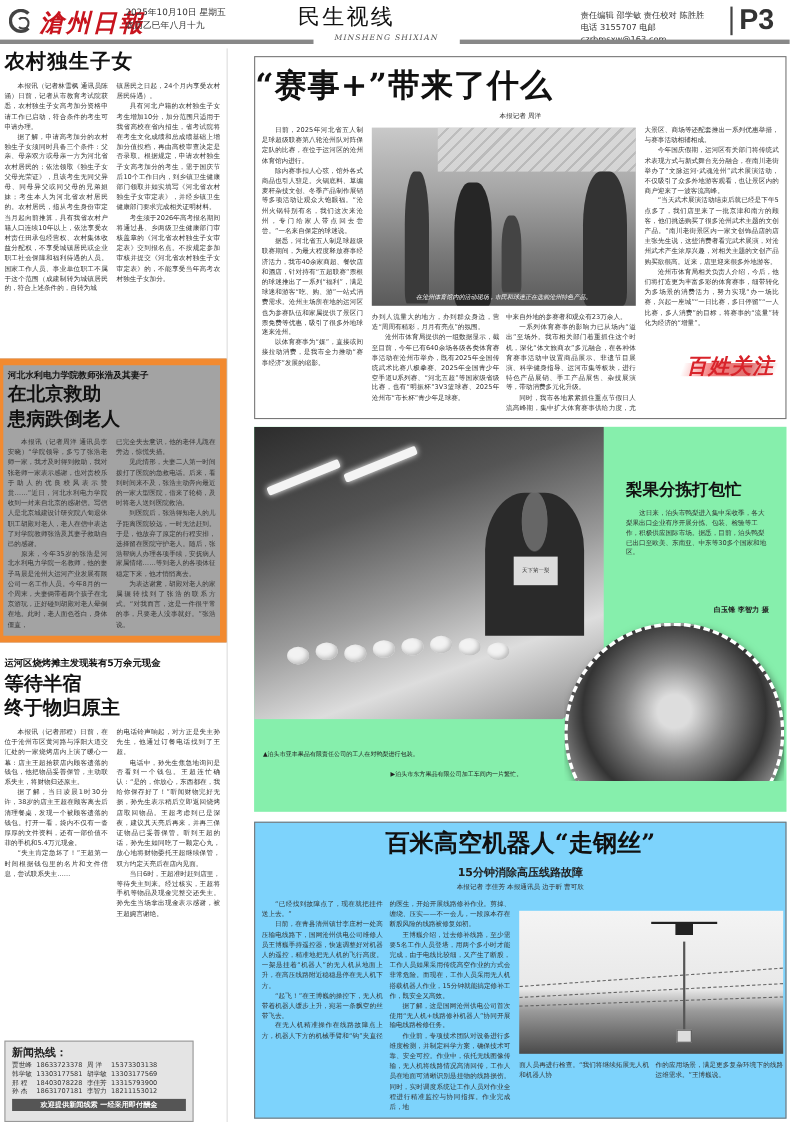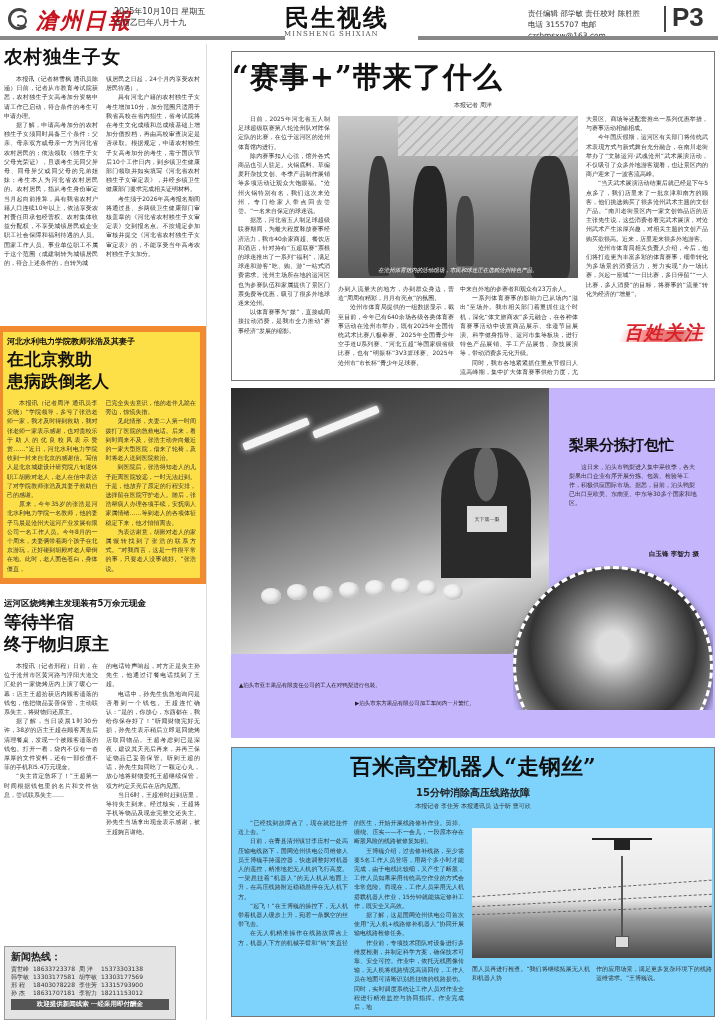--- a/index.html
+++ b/index.html
@@ -4,39 +4,39 @@
 <style>
   * { box-sizing: border-box; margin: 0; padding: 0; }
   html, body { width: 718px; height: 1023px; background: #fff; overflow: hidden; }
   body { font-family: "DejaVu Sans", sans-serif; color: #222; position: relative; }
 
   .masthead { position: absolute; left: 0; top: 0; width: 718px; height: 40px; background: #fff; }
   .logo-mark { position: absolute; left: 8px; top: 8px; width: 22px; height: 22px; border: 3px solid #444; border-radius: 50%; border-right-color: transparent; }
   .logo-mark::after { content: ""; position: absolute; left: 4px; top: 4px; width: 8px; height: 8px; border: 2px solid #444; border-radius: 50%; border-left-color: transparent; }
   .paper-name { position: absolute; left: 36px; top: 6px; font-family: "DejaVu Serif", serif; font-size: 22px; font-weight: bold; color: #c8141e; font-style: italic; letter-spacing: 2px; }
   .date-block { position: absolute; left: 114px; top: 6px; font-size: 8px; line-height: 11px; color: #333; }
-  .section-title { position: absolute; left: 285px; top: 2px; font-size: 24px; font-weight: bold; color: #111; letter-spacing: 2px; }
-  .section-pinyin { position: absolute; left: 284px; top: 30px; font-family: "DejaVu Serif", serif; font-size: 7px; color: #555; letter-spacing: 1px; }
+  .section-title { position: absolute; left: 271px; top: 2px; font-size: 20px; font-weight: normal; color: #111; letter-spacing: 2px; }
+  .section-pinyin { position: absolute; left: 304px; top: 30px; font-family: "DejaVu Serif", serif; font-size: 7px; color: #555; letter-spacing: 1px; font-style: italic; }
   .editor-block { position: absolute; left: 528px; top: 8px; font-size: 7.5px; line-height: 11px; color: #333; text-align: left; width: 130px; }
   .page-sep { position: absolute; left: 664px; top: 6px; width: 2px; height: 26px; background: #444; }
   .page-no { position: absolute; left: 672px; top: 2px; font-family: "Liberation Sans", sans-serif; font-size: 26px; font-weight: bold; color: #333; }
   .rule-left { position: absolute; left: 0; top: 36px; width: 285px; height: 4px; background: #888; }
   .rule-right { position: absolute; left: 418px; top: 36px; width: 300px; height: 4px; background: #888; }
 
   .col-text { font-size: 6px; line-height: 9.2px; color: #333; text-align: justify; }
   .col-text p { text-indent: 2em; }
 
   
   .art1 { position: absolute; left: 4px; top: 46px; width: 196px; }
   .art1 h1 { font-family: "DejaVu Serif", serif; font-size: 18.5px; line-height: 22px; font-weight: bold; color: #111; letter-spacing: 1px; }
   .art1 .body { display: flex; gap: 8px; margin-top: 6px; height: 265px; overflow: hidden; }
   .art1 .body .col { flex: 1; }
 
   
-  .art2 { position: absolute; left: 0; top: 326px; width: 206px; height: 258px; border: 6px solid #f28a30; border-left-width: 3px; background: #fde047; padding: 4px 4px 0 4px; }
+  .art2 { position: absolute; left: 0; top: 326px; width: 206px; height: 258px; border: 6px solid #f28a30; border-left-width: 3px; background: #a3a3a3; padding: 4px 4px 0 4px; }
   .art2 .kicker { font-size: 8px; font-weight: bold; color: #111; line-height: 12px; }
   .art2 h1 { font-family: "DejaVu Serif", serif; font-size: 17px; line-height: 22px; font-weight: bold; color: #111; }
   .art2 .body { display: flex; gap: 8px; margin-top: 6px; height: 178px; overflow: hidden; }
   .art2 .body .col { flex: 1; }
 
   
   .art3 { position: absolute; left: 4px; top: 597px; width: 196px; }
   .art3 .kicker { font-size: 8.5px; font-weight: bold; color: #111; line-height: 12px; white-space: nowrap; overflow: hidden; }
   .art3 h1 { font-family: "DejaVu Serif", serif; font-size: 17.5px; line-height: 22px; font-weight: bold; color: #111; margin-top: 2px; }
   .art3 .body { display: flex; gap: 8px; margin-top: 6px; height: 280px; overflow: hidden; }
@@ -61,21 +61,21 @@
   .feature .photo .person { position: absolute; background: #3a3a3a; border-radius: 40% 40% 10% 10%; }
   .feature .photo .caption { position: absolute; left: 0; bottom: 4px; width: 100%; text-align: center; font-size: 5.5px; color: #fff; font-style: italic; }
   .feature .colB { position: absolute; left: 106px; top: 232px; width: 116px; height: 92px; overflow: hidden; }
   .feature .colC { position: absolute; left: 228px; top: 232px; width: 118px; height: 92px; overflow: hidden; }
   .feature .colD { position: absolute; left: 354px; top: 62px; width: 122px; height: 196px; overflow: hidden; }
   .feature .badge { position: absolute; left: 388px; top: 264px; width: 86px; height: 36px; }
   .feature .badge .swoosh { position: absolute; left: 0; top: 14px; width: 86px; height: 12px; background: linear-gradient(90deg, transparent, #e33 30%, #c11 70%, transparent); transform: skewX(-20deg); opacity: .6; }
   .feature .badge .label { position: absolute; left: 4px; top: 4px; font-size: 19px; font-weight: bold; color: #d8232a; font-style: italic; letter-spacing: 1px; }
 
   
-  .photofeat { position: absolute; left: 231px; top: 388px; width: 484px; height: 350px; background: #c4b5fd; }
+  .photofeat { position: absolute; left: 231px; top: 388px; width: 484px; height: 350px; background: #86efac; }
   .photofeat .ph1 { position: absolute; left: 0; top: 0; width: 318px; height: 266px; background: linear-gradient(160deg, #2c2c2c 0%, #555 30%, #9a9a9a 55%, #ddd 75%, #888 100%); overflow: hidden; clip-path: polygon(0 0, 100% 0, 100% 90%, 88% 100%, 0 100%); }
   .photofeat .ph1 .lamp { position: absolute; top: 42px; height: 8px; width: 70px; background: #f4f4f4; transform: rotate(-22deg); border-radius: 2px; box-shadow: 0 0 6px #fff; }
   .photofeat .ph1 .fruit { position: absolute; width: 20px; height: 16px; background: #f2f2f2; border-radius: 50%; box-shadow: inset -2px -2px 4px #bbb; }
   .photofeat .ph1 .worker { position: absolute; left: 210px; top: 60px; width: 90px; height: 130px; background: radial-gradient(ellipse at 50% 20%, #666 0 18%, #2a2a2a 19% 100%); border-radius: 40% 40% 0 0; }
   .photofeat .ph1 .apron { position: absolute; left: 236px; top: 118px; width: 40px; height: 26px; background: #ddd; font-size: 5px; color: #333; text-align: center; line-height: 26px; }
   .photofeat .title { position: absolute; left: 338px; top: 48px; font-family: "DejaVu Serif", serif; font-size: 15px; font-weight: bold; color: #111; }
   .photofeat .desc { position: absolute; left: 338px; top: 74px; width: 130px; font-size: 6px; line-height: 9px; color: #333; }
   .photofeat .desc p { text-indent: 2em; }
   .photofeat .credit { position: absolute; left: 338px; top: 162px; width: 130px; text-align: right; font-size: 6.5px; font-weight: bold; color: #222; }
   .photofeat .ph2 { position: absolute; left: 282px; top: 178px; width: 200px; height: 200px; border-radius: 50%; background: radial-gradient(circle at 50% 40%, #ddd 0 10%, #888 30%, #333 55%, #999 75%, #444 100%); border: 3px dashed #fff; box-shadow: 2px 4px 8px rgba(0,0,0,.5); clip-path: inset(0 0 28% 0); }

